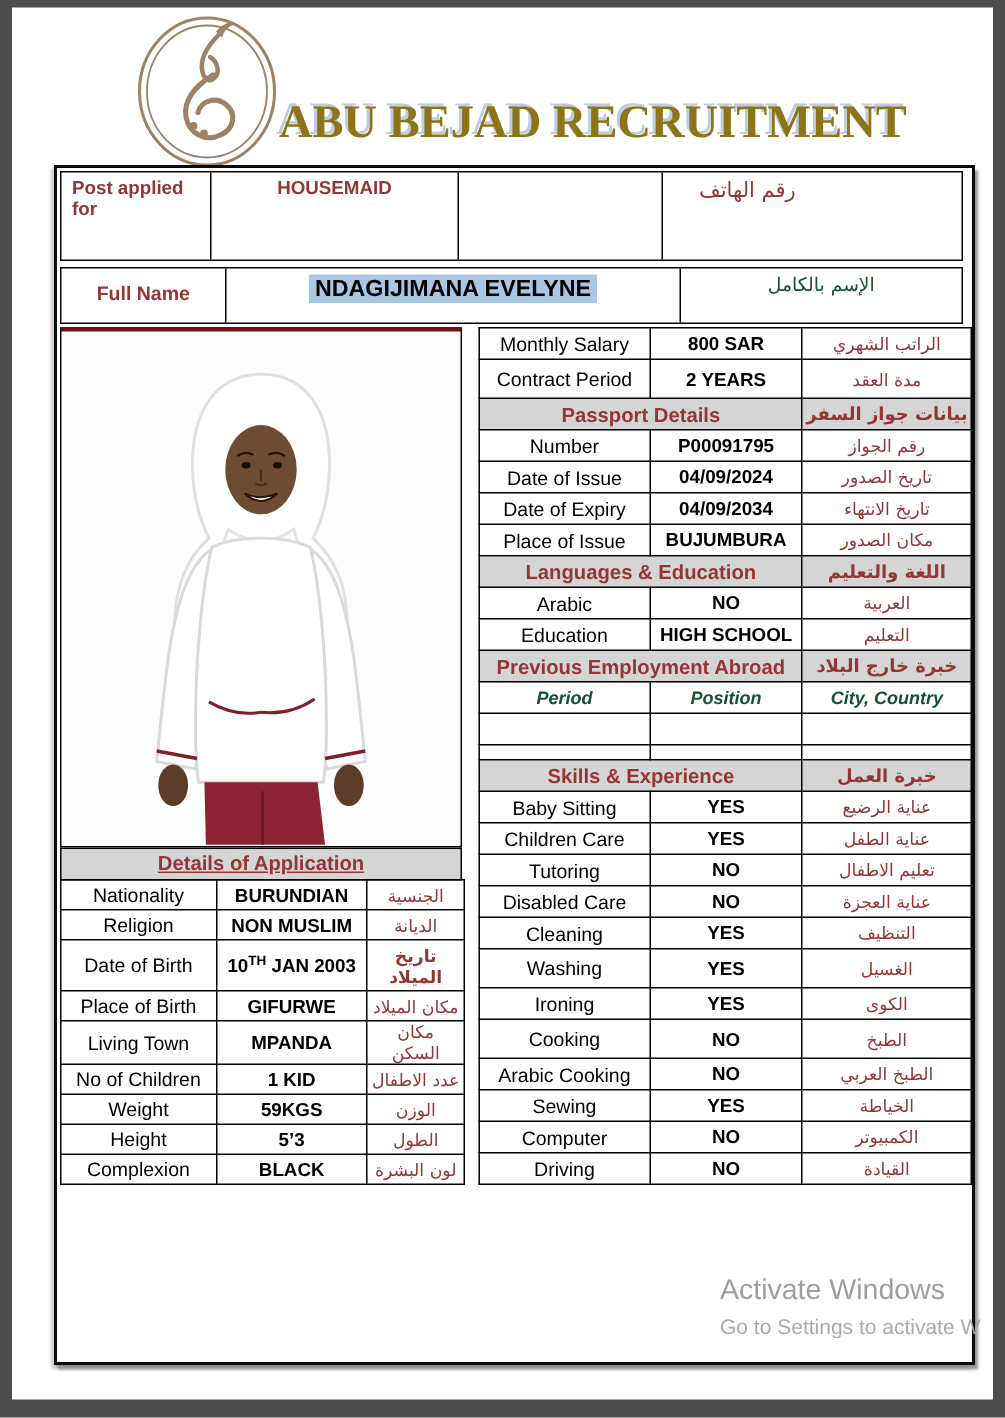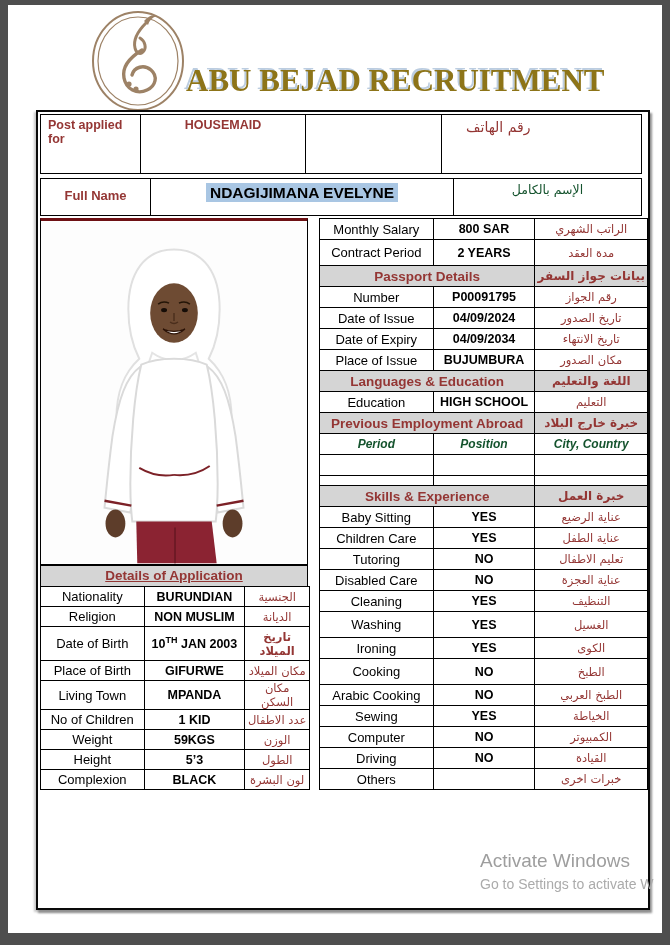--- a/index.html
+++ b/index.html
@@ -226,20 +226,25 @@
           <tr>
             <td class="eng">Place of Issue</td>
             <td class="val">BUJUMBURA</td>
             <td class="ar">مكان الصدور</td>
           </tr>
           <tr class="sec">
             <td colspan="2" class="sec-en">Languages &amp; Education</td>
             <td class="ar">اللغة والتعليم</td>
           </tr>
           <tr>
+            <td class="eng">Arabic</td>
+            <td class="val">NO</td>
+            <td class="ar">العربية</td>
+          </tr>
+          <tr>
             <td class="eng">Education</td>
             <td class="val">HIGH SCHOOL</td>
             <td class="ar">التعليم</td>
           </tr>
           <tr class="sec">
             <td colspan="2" class="sec-en">Previous Employment Abroad</td>
             <td class="ar">خبرة خارج البلاد</td>
           </tr>
           <tr>
             <td class="ch">Period</td>
@@ -313,25 +318,20 @@
           <tr>
             <td class="eng">Computer</td>
             <td class="val">NO</td>
             <td class="ar">الكمبيوتر</td>
           </tr>
           <tr>
             <td class="eng">Driving</td>
             <td class="val">NO</td>
             <td class="ar">القيادة</td>
           </tr>
-          <tr>
-            <td class="eng">Others</td>
-            <td class="val"></td>
-            <td class="ar">خبرات اخرى</td>
-          </tr>
         </tbody>
     </table>
 
   </div>
 
   <div class="wm">
     <div class="wm1">Activate Windows</div>
     <div class="wm2">Go to Settings to activate W</div>
   </div>
 

